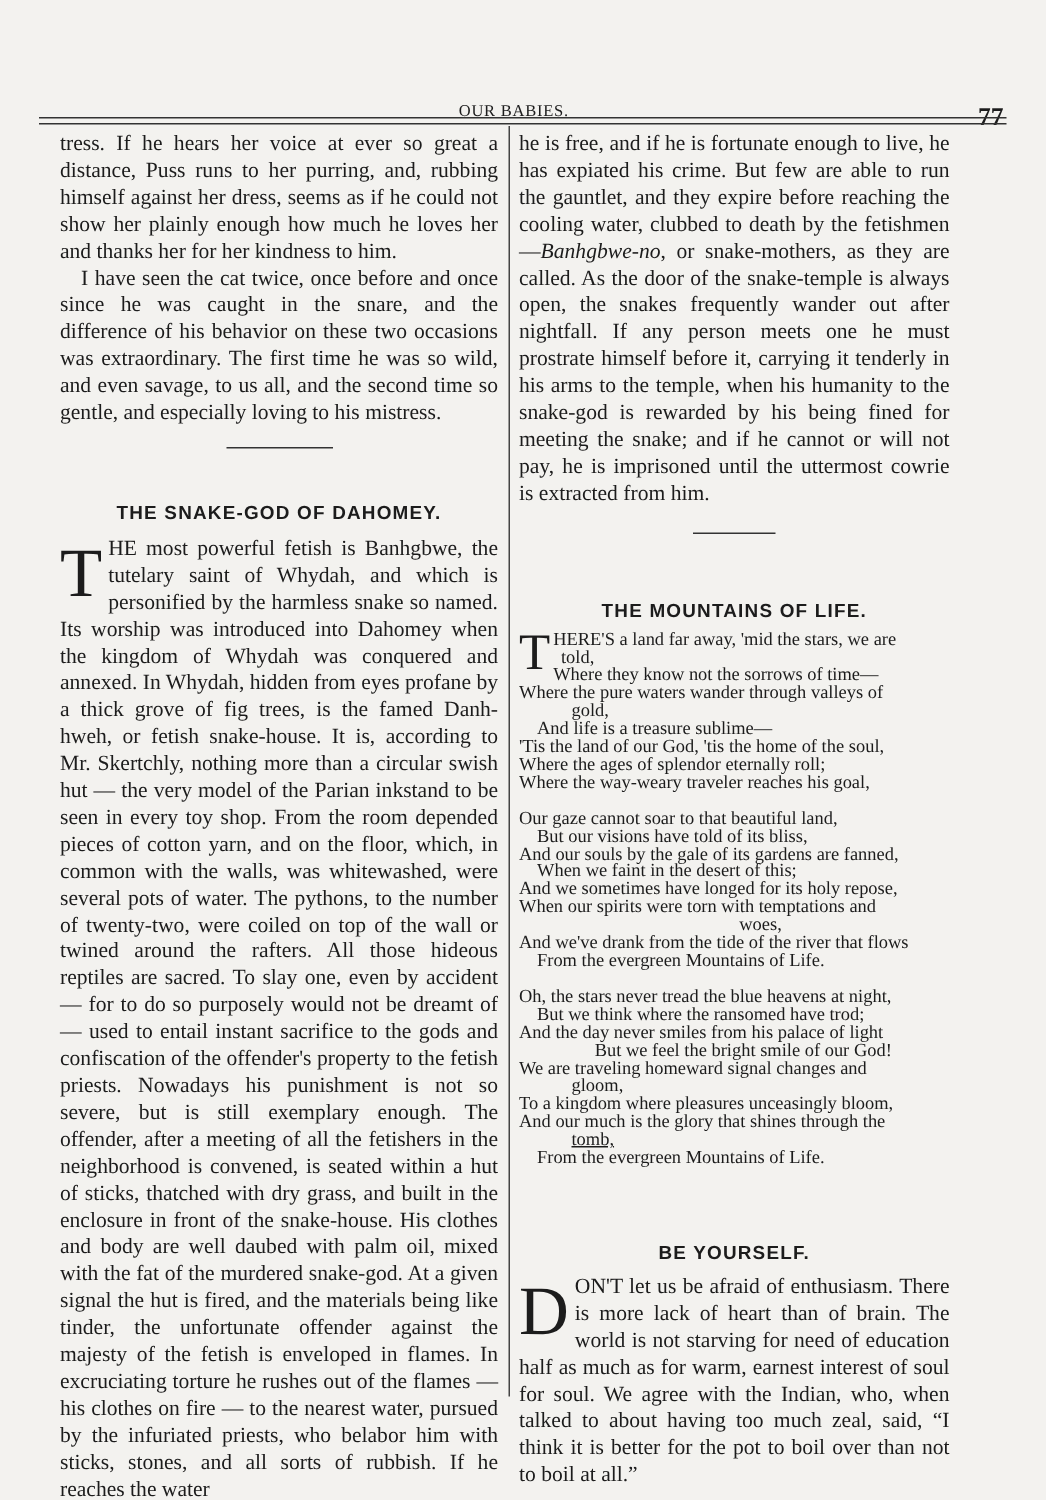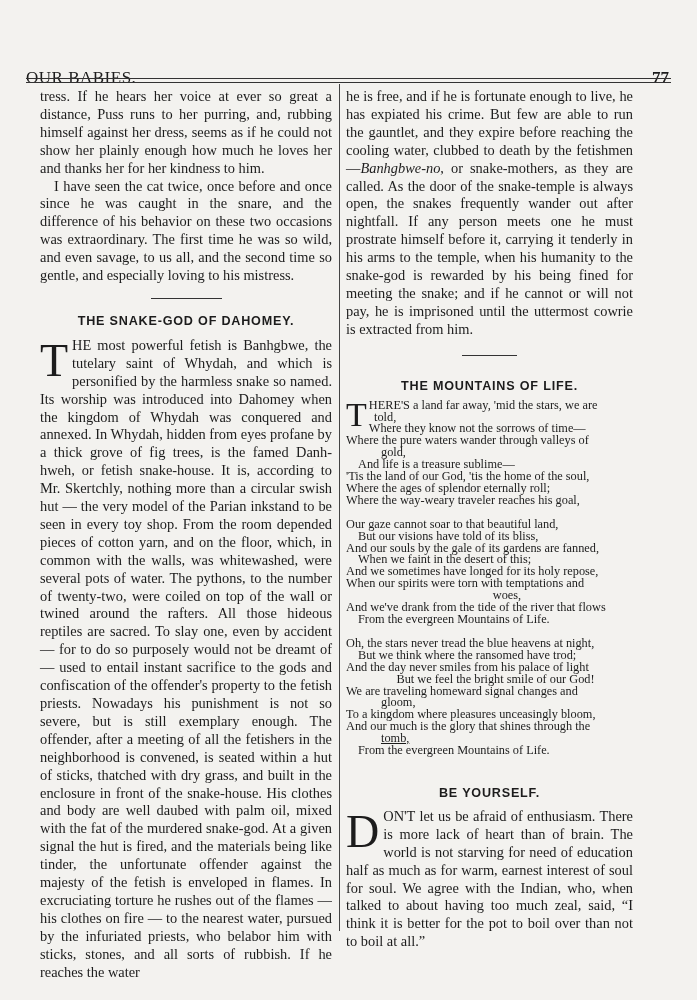--- a/index.html
+++ b/index.html
@@ -8,22 +8,22 @@
       background: #f3f2ef;
       color: #1c1c1c;
       font-family: "Liberation Serif", "DejaVu Serif", serif;
       position: relative;
     }
     .page { position: absolute; left: 0; top: 0; width: 697px; height: 1000px; }
     .running-head {
       position: absolute; top: 68px; left: 26px; width: 645px; height: 22px;
     }
     .running-title {
-      position: absolute; left: 0; right: 12px; top: 0; 
-      font-size: 17px; letter-spacing: 0.5px;
+      position: absolute; left: 0; right: 12px; top: 0; text-align: center;
+      font-size: 11px; letter-spacing: 0.5px;
     }
     .page-number {
       position: absolute; right: 2px; top: 0; font-size: 17px; font-weight: bold;
     }
     .rule-double {
       position: absolute; top: 78px; left: 26px; width: 645px; height: 5px;
       border-top: 1.5px solid #333; border-bottom: 1.5px solid #333;
       box-sizing: border-box;
     }
     .col-divider {
@@ -35,20 +35,21 @@
     }
     .col-left { left: 40px; width: 292px; }
     .col-right { left: 346px; width: 287px; }
     p { margin: 0; text-align: justify; }
     p.indent { text-indent: 14px; }
     .short-rule { width: 71px; height: 1px; background: #333; margin: 0 auto; }
     .section-title {
       font-family: "Liberation Sans", "DejaVu Sans", sans-serif;
       font-weight: bold; font-size: 12.6px; letter-spacing: 0.8px;
       text-align: center;
+      margin-top: 21px;
     }
     .dropcap {
       float: left; font-size: 46px; line-height: 36px;
       margin: 4px 4px 0 0; padding-top: 2px;
     }
     .poem { font-size: 12.3px; line-height: 11.9px; }
     .poem .line { white-space: nowrap; text-align: left; }
     .poem .stanza { margin-bottom: 12px; }
     .dropcap-poem {
       float: left; font-size: 34px; line-height: 28px; margin: 1px 2px 0 0;

